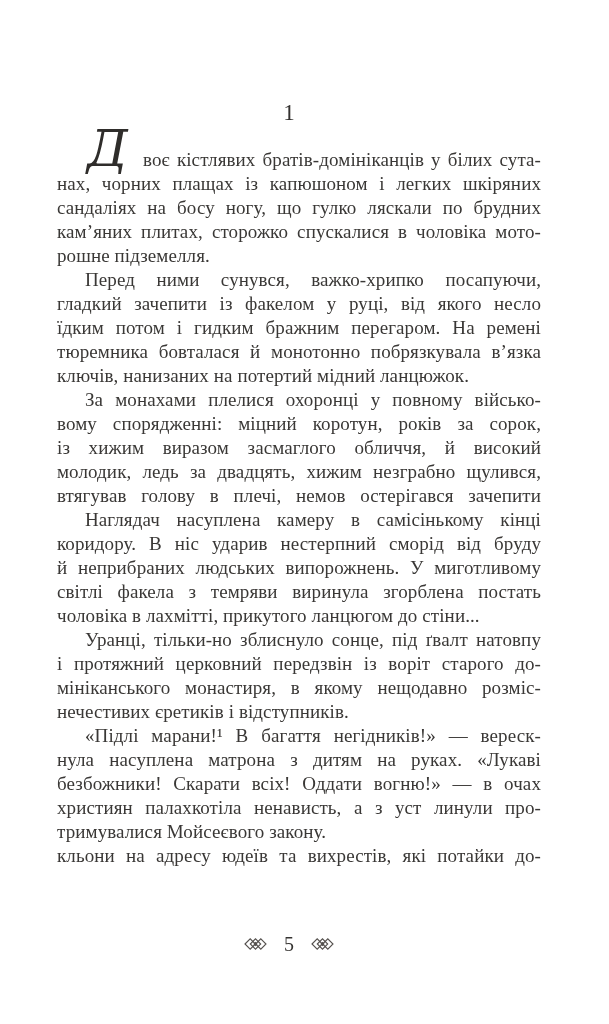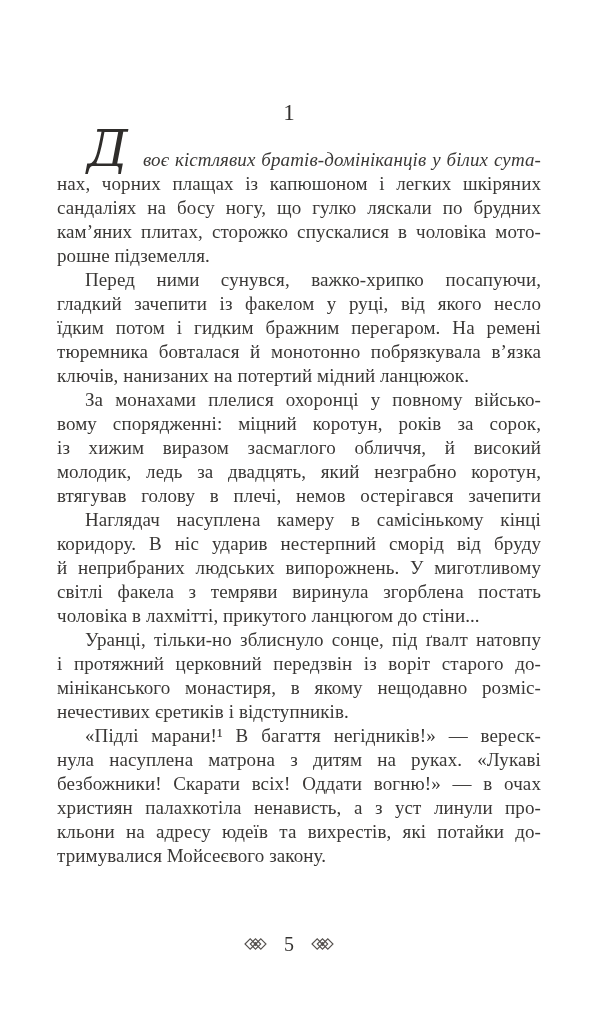--- a/index.html
+++ b/index.html
@@ -44,21 +44,20 @@
     letter-spacing: 0.1px;
   }
   .line.last {
     text-align-last: left;
   }
   .para.indented .line.first {
     text-indent: 28px;
   }
   .para.has-cap .line.first {
     padding-left: 86px;
-    font-style: italic;
   }
   .dropcap {
     position: absolute;
     left: 30px;
     top: -24px;
     font-family: "DejaVu Serif", serif;
     font-style: italic;
     font-size: 50px;
     line-height: 50px;
     color: #2f2d2b;
@@ -102,43 +101,43 @@
         <div class="line first">Перед ними сунувся, важко-хрипко посапуючи,</div>
         <div class="line">гладкий зачепити із факелом у руці, від якого несло</div>
         <div class="line">їдким потом і гидким бражним перегаром. На ремені</div>
         <div class="line">тюремника бовталася й монотонно побрязкувала в’язка</div>
         <div class="line last">ключів, нанизаних на потертий мідний ланцюжок.</div>
       </div>
       <div class="para indented">
         <div class="line first">За монахами плелися охоронці у повному військо-</div>
         <div class="line">вому спорядженні: міцний коротун, років за сорок,</div>
         <div class="line">із хижим виразом засмаглого обличчя, й високий</div>
-        <div class="line">молодик, ледь за двадцять, який незграбно коротун,</div>
+        <div class="line">молодик, ледь за двадцять, хижим незграбно щулився,</div>
         <div class="line">втягував голову в плечі, немов остерігався зачепити</div>
       </div>
       <div class="para indented">
         <div class="line first">Наглядач насуплена камеру в самісінькому кінці</div>
         <div class="line">коридору. В ніс ударив нестерпний сморід від бруду</div>
         <div class="line">й неприбраних людських випорожнень. У миготливому</div>
         <div class="line">світлі факела з темряви виринула згорблена постать</div>
         <div class="line last">чоловіка в лахмітті, прикутого ланцюгом до стіни...</div>
       </div>
       <div class="para indented">
         <div class="line first">Уранці, тільки-но зблиснуло сонце, під ґвалт натовпу</div>
         <div class="line">і протяжний церковний передзвін із воріт старого до-</div>
         <div class="line">мініканського монастиря, в якому нещодавно розміс-</div>
         <div class="line last">нечестивих єретиків і відступників.</div>
       </div>
       <div class="para indented">
         <div class="line first">«Підлі марани!¹ В багаття негідників!» — вереск-</div>
         <div class="line">нула насуплена матрона з дитям на руках. «Лукаві</div>
         <div class="line">безбожники! Скарати всіх! Оддати вогню!» — в очах</div>
         <div class="line">християн палахкотіла ненависть, а з уст линули про-</div>
+        <div class="line last">тримувалися Мойсеєвого закону.</div>
         <div class="line">кльони на адресу юдеїв та вихрестів, які потайки до-</div>
-        <div class="line last">тримувалися Мойсеєвого закону.</div>
       </div>
     </div>
 
   <div class="folio">
     <span class="ornament">
       <svg width="23" height="14" viewBox="0 0 23 14">
         <g fill="none" stroke="#55514e" stroke-width="1.1">
           <polygon points="1,7 6.2,1.8 11.4,7 6.2,12.2"></polygon>
           <polygon points="6.3,7 11.5,1.8 16.7,7 11.5,12.2"></polygon>
           <polygon points="11.6,7 16.8,1.8 22,7 16.8,12.2"></polygon>

